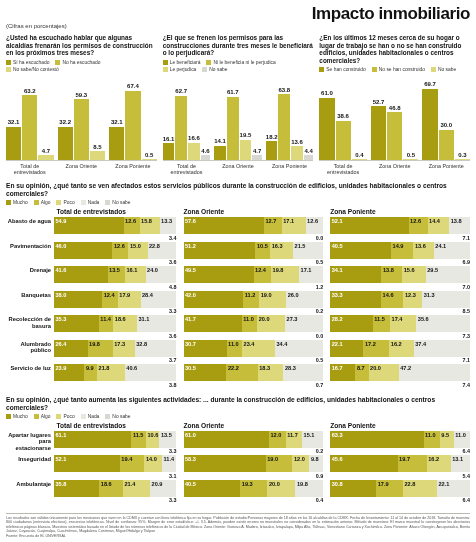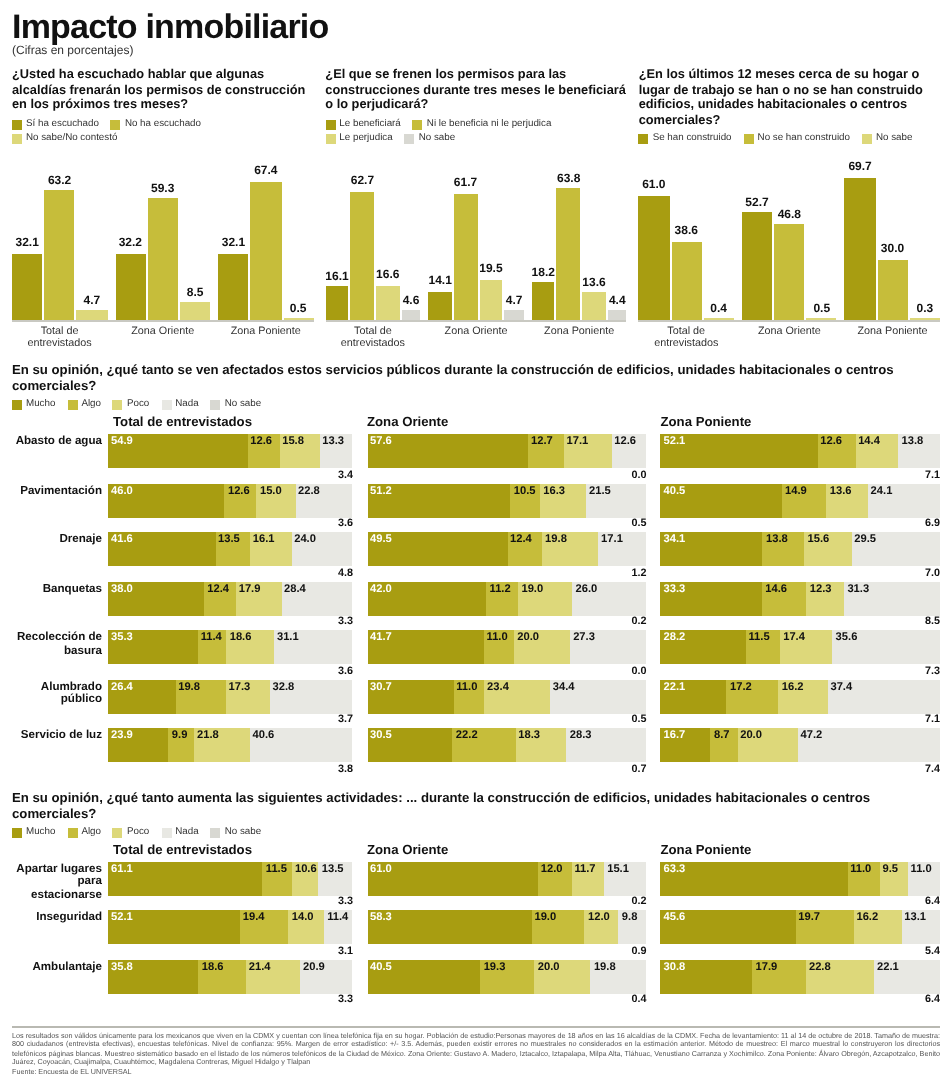--- a/index.html
+++ b/index.html
@@ -8,21 +8,21 @@
     background:#ffffff;
     font-family:"Liberation Sans","DejaVu Sans",sans-serif;
     color:#1a1a1a;
     -webkit-font-smoothing:antialiased;
   }
   .page{position:relative;width:476px;height:542px;box-sizing:border-box;padding:5px 6px 0 6px;}
 
   
   .title{
     font-size:17px;font-weight:bold;letter-spacing:-0.4px;line-height:17px;
-    margin:0 0 1px 0;color:#111;
+    margin:0 0 1px 0;color:#111;text-align:right;
   }
   .subtitle{font-size:6px;color:#333;margin:0 0 5px 0;}
 
   
   .toprow{display:flex;gap:6px;align-items:flex-start;}
   .panel{flex:1 1 0;min-width:0;}
   .q{
     font-size:6.4px;font-weight:bold;line-height:7.6px;color:#111;
     margin:0 0 3px 0;min-height:23px;
   }

